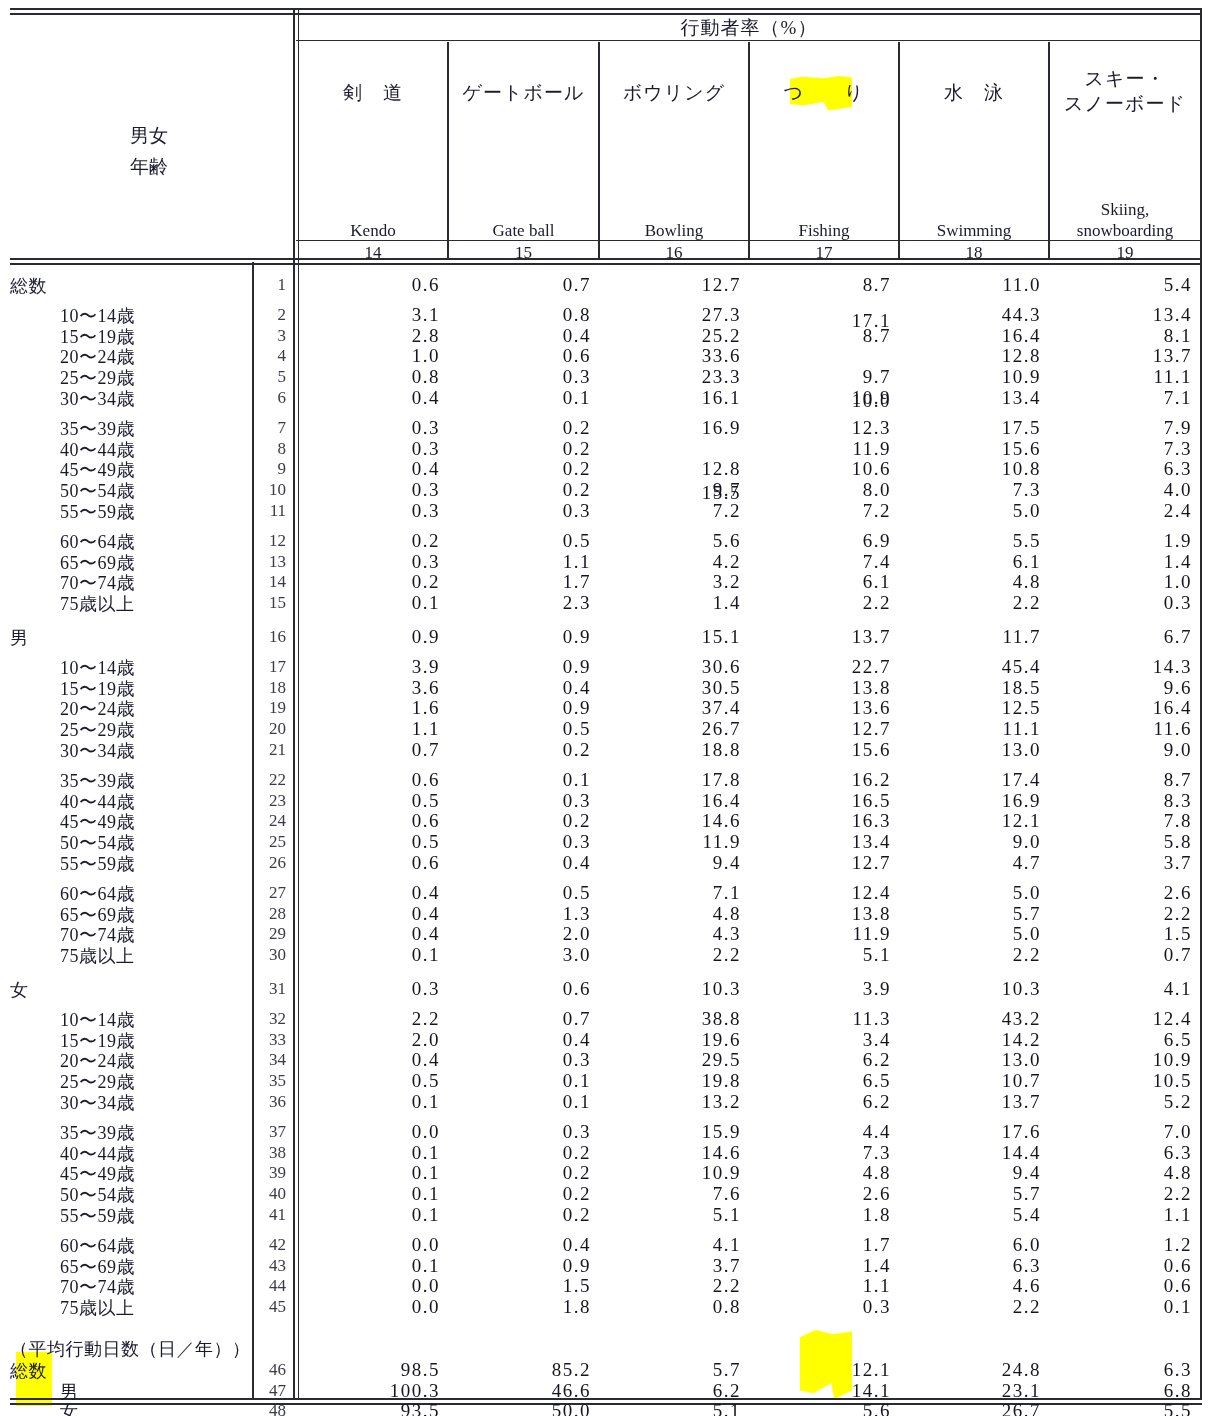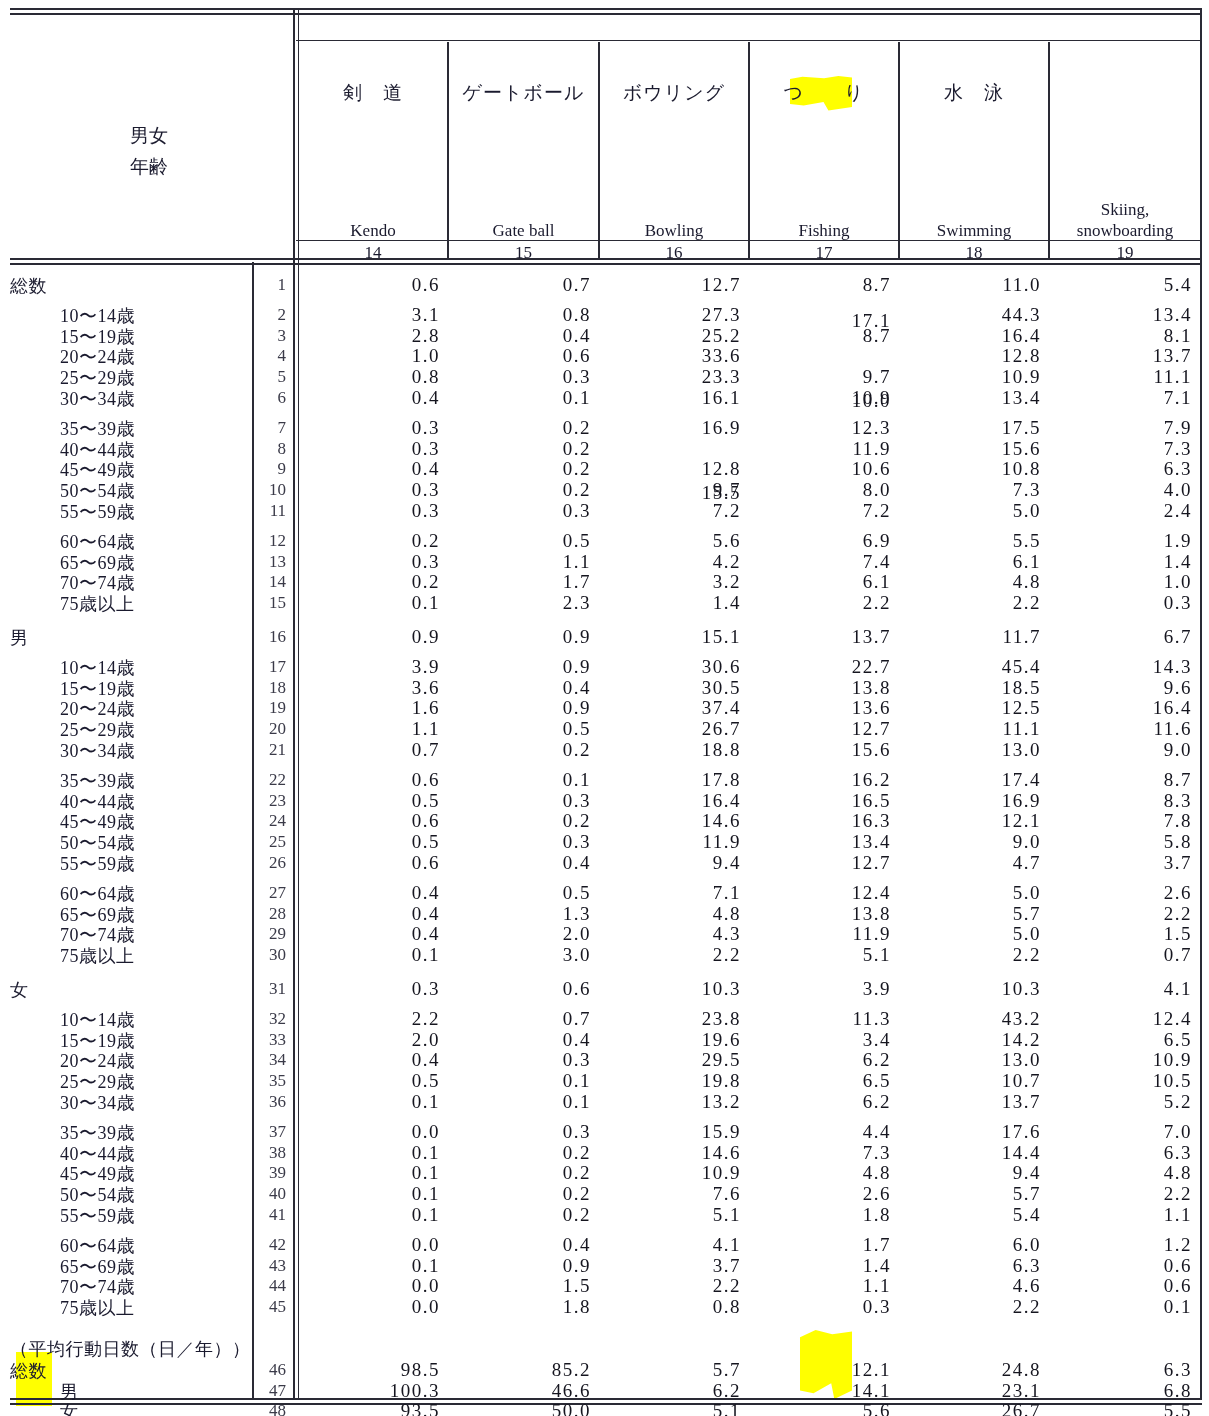--- a/index.html
+++ b/index.html
@@ -117,29 +117,32 @@
   <div class="vline" style="left:252px;top:262px;width:2px;height:1136px;"></div>
   <div class="vline" style="left:293px;top:10px;width:2px;height:1388px;"></div>
   <div class="vline" style="left:298px;top:10px;width:1px;height:1388px;"></div>
   <div class="vline" style="left:447px;top:42px;width:2px;height:216px;"></div>
   <div class="vline" style="left:598px;top:42px;width:2px;height:216px;"></div>
   <div class="vline" style="left:748px;top:42px;width:2px;height:216px;"></div>
   <div class="vline" style="left:898px;top:42px;width:2px;height:216px;"></div>
   <div class="vline" style="left:1048px;top:42px;width:2px;height:216px;"></div>
   <div class="vline" style="left:1200px;top:10px;width:2px;height:1388px;"></div>
 
+  <div class="hdr-span" style="left:296px;top:15px;width:906px;">行動者率（%）</div>
 
   <div class="stub-label" style="left:130px;top:120px;width:140px;">男女
 年齢</div>
 
   <div class="hdr-jp" style="left:299px;top:80px;width:148px;">剣　道</div>
   <div class="hdr-jp" style="left:449px;top:80px;width:149px;">ゲートボール</div>
   <div class="hdr-jp" style="left:600px;top:80px;width:148px;">ボウリング</div>
   <div class="hdr-jp" style="left:750px;top:80px;width:148px;">つ　　り</div>
   <div class="hdr-jp" style="left:900px;top:80px;width:148px;">水　泳</div>
+  <div class="hdr-jp" style="left:1050px;top:66px;width:150px;white-space:pre-line;">スキー・
+スノーボード</div>
 
   <div class="hdr-en" style="left:299px;top:220px;width:148px;">Kendo</div>
   <div class="hdr-en" style="left:449px;top:220px;width:149px;">Gate ball</div>
   <div class="hdr-en" style="left:600px;top:220px;width:148px;">Bowling</div>
   <div class="hdr-en" style="left:750px;top:220px;width:148px;">Fishing</div>
   <div class="hdr-en" style="left:900px;top:220px;width:148px;">Swimming</div>
   <div class="hdr-en" style="left:1050px;top:199px;width:150px;white-space:pre-line;">Skiing,
 snowboarding</div>
 
   <div class="hdr-num" style="left:299px;top:243px;width:148px;">14</div>
@@ -395,21 +398,21 @@
       <div class="val" style="left: 300px; width: 140px; top: 978px;">0.3</div>
       <div class="val" style="left: 451px; width: 140px; top: 978px;">0.6</div>
       <div class="val" style="left: 601px; width: 140px; top: 978px;">10.3</div>
       <div class="val" style="left: 751px; width: 140px; top: 978px;">3.9</div>
       <div class="val" style="left: 901px; width: 140px; top: 978px;">10.3</div>
       <div class="val" style="left: 1052px; width: 140px; top: 978px;">4.1</div>
       <div class="rowlabel" style="left: 60px; top: 1007.8px;">10〜14歳</div>
       <div class="rownum" style="left: 256px; width: 30px; top: 1008.8px;">32</div>
       <div class="val" style="left: 300px; width: 140px; top: 1007.8px;">2.2</div>
       <div class="val" style="left: 451px; width: 140px; top: 1007.8px;">0.7</div>
-      <div class="val" style="left: 601px; width: 140px; top: 1007.8px;">23.8</div>
+      <div class="val" style="left: 601px; width: 140px; top: 1007.8px;">38.8</div>
       <div class="val" style="left: 751px; width: 140px; top: 1007.8px;">11.3</div>
       <div class="val" style="left: 901px; width: 140px; top: 1007.8px;">43.2</div>
       <div class="val" style="left: 1052px; width: 140px; top: 1007.8px;">12.4</div>
       <div class="rowlabel" style="left: 60px; top: 1028.6px;">15〜19歳</div>
       <div class="rownum" style="left: 256px; width: 30px; top: 1029.6px;">33</div>
       <div class="val" style="left: 300px; width: 140px; top: 1028.6px;">2.0</div>
       <div class="val" style="left: 451px; width: 140px; top: 1028.6px;">0.4</div>
       <div class="val" style="left: 601px; width: 140px; top: 1028.6px;">19.6</div>
       <div class="val" style="left: 751px; width: 140px; top: 1028.6px;">3.4</div>
       <div class="val" style="left: 901px; width: 140px; top: 1028.6px;">14.2</div>

